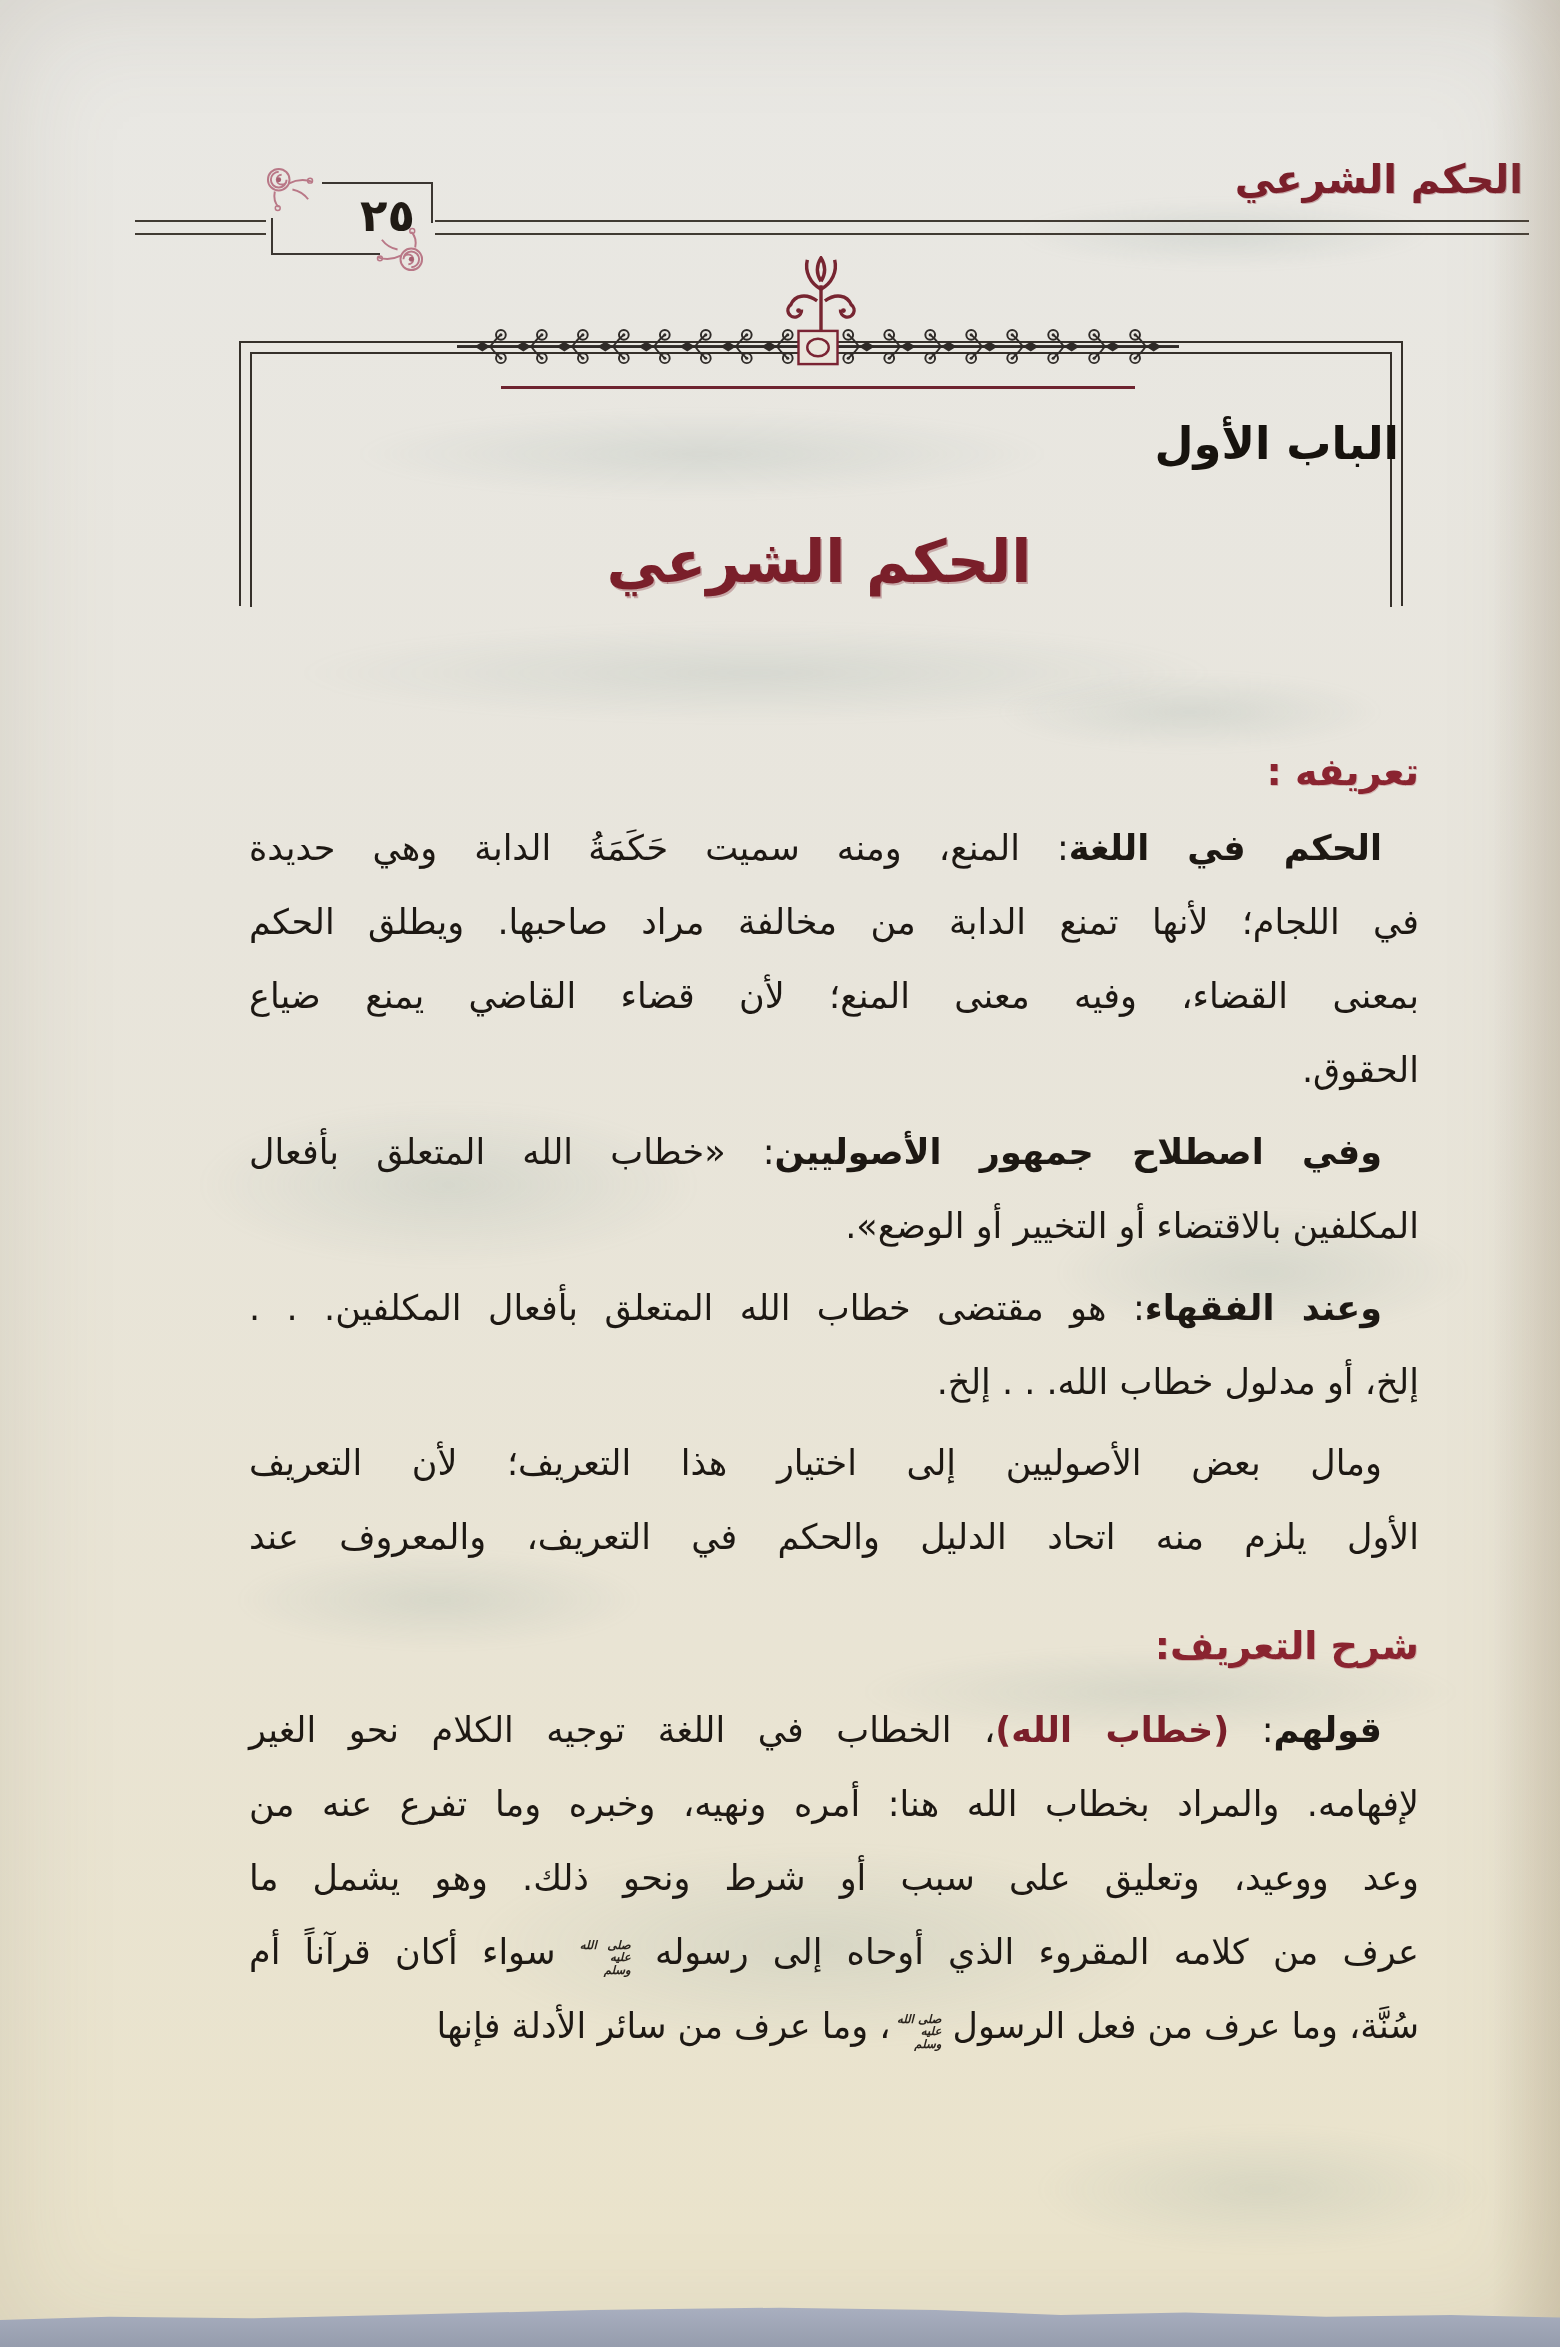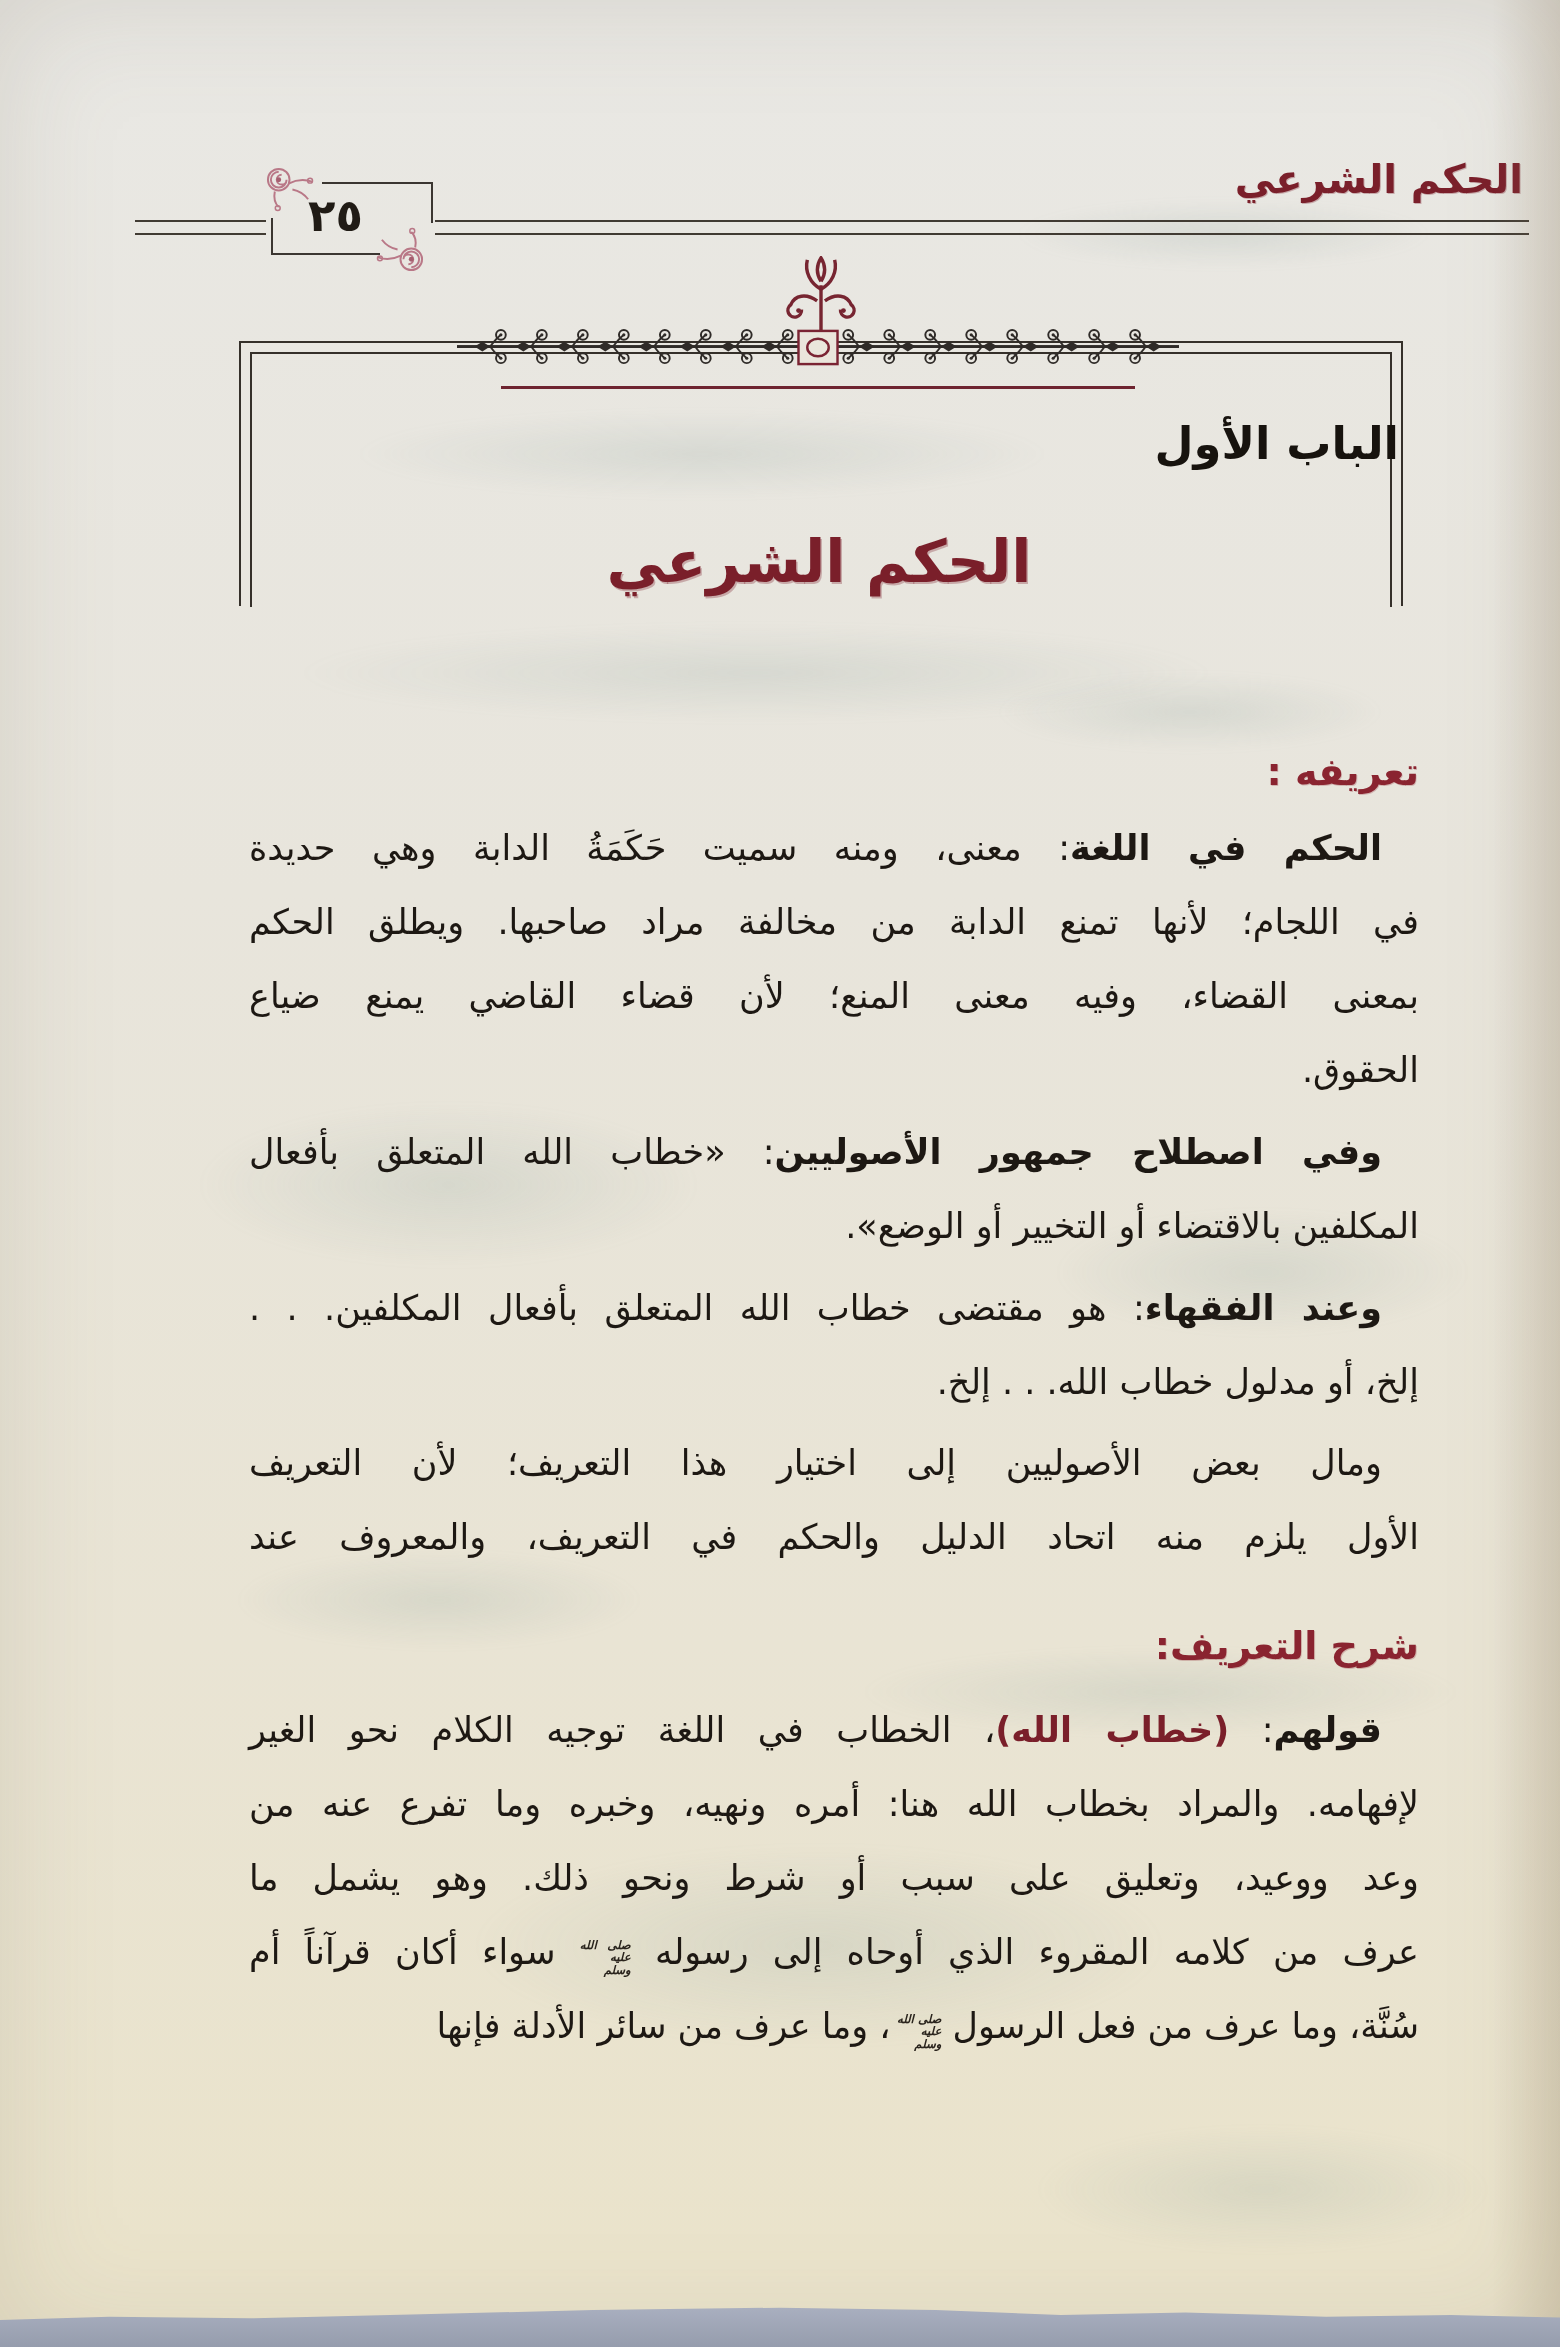--- a/index.html
+++ b/index.html
@@ -37,21 +37,21 @@
   }
   .rule-main{position:absolute;left:435px;right:31px;top:220px;height:10.7px;
     border-top:2.9px solid var(--line);border-bottom:2.9px solid var(--line);}
   .rule-left{position:absolute;left:135px;width:131px;top:220px;height:10.7px;
     border-top:2.9px solid var(--line);border-bottom:2.9px solid var(--line);}
   .numbox{position:absolute;left:249px;top:146px;width:215px;height:146px;}
   .nb-top{position:absolute;left:73px;top:36px;width:109px;height:39px;
     border-top:2.9px solid #3b3631;border-right:2.9px solid #3b3631;}
   .nb-bot{position:absolute;left:22.4px;top:72px;width:107px;height:35px;
     border-left:2.9px solid #3b3631;border-bottom:2.9px solid #3b3631;}
-  .nb-num{position:absolute;left:59px;top:43px;width:107px;text-align:left;
+  .nb-num{position:absolute;left:59px;top:43px;width:107px;text-align:right;
     font-size:45px;font-weight:bold;color:#201b15;}
   .rose{position:absolute;width:53px;height:49px;}
   .rose.tl{left:13.7px;top:17.6px;}
   .rose.br{left:125px;top:80px;transform:rotate(180deg);}
   
   .frame-outer{position:absolute;left:239px;top:341px;width:1160px;height:263px;
     border:2.9px solid #35302a;border-bottom:none;}
   .frame-inner{position:absolute;left:250px;top:352px;width:1138px;height:253px;
     border:2px solid #35302a;border-bottom:none;}
   .palmette{position:absolute;left:777px;top:256px;}
@@ -182,21 +182,21 @@
   <ellipse cx="370" cy="22" rx="11" ry="9" fill="none" stroke="#7a2433" stroke-width="2.5"></ellipse>
 </svg>
 <div class="band-underline"></div>
 
 <div class="kicker">الباب الأول</div>
 <div class="frame-title">الحكم الشرعي</div>
 
 <div class="body-column">
     <div class="bheading">تعريفه :</div>
     <div class="para">
-      <div class="line full indent"><span class="b">الحكم في اللغة</span><span class="n">: معنى، ومنه سميت حَكَمَةُ الدابة وهي حديدة</span></div>
+      <div class="line full indent"><span class="b">الحكم في اللغة</span><span class="n">: المنع، ومنه سميت حَكَمَةُ الدابة وهي حديدة</span></div>
       <div class="line full"><span class="n">في اللجام؛ لأنها تمنع الدابة من مخالفة مراد صاحبها. ويطلق الحكم</span></div>
       <div class="line full"><span class="n">بمعنى القضاء، وفيه معنى المنع؛ لأن قضاء القاضي يمنع ضياع</span></div>
       <div class="line"><span class="n">الحقوق.</span></div>
     </div>
     <div class="para">
       <div class="line full indent"><span class="b">وفي اصطلاح جمهور الأصوليين</span><span class="n">: «خطاب الله المتعلق بأفعال</span></div>
       <div class="line"><span class="n">المكلفين بالاقتضاء أو التخيير أو الوضع».</span></div>
     </div>
     <div class="para">
       <div class="line full indent"><span class="b">وعند الفقهاء</span><span class="n">: هو مقتضى خطاب الله المتعلق بأفعال المكلفين. . .</span></div>

